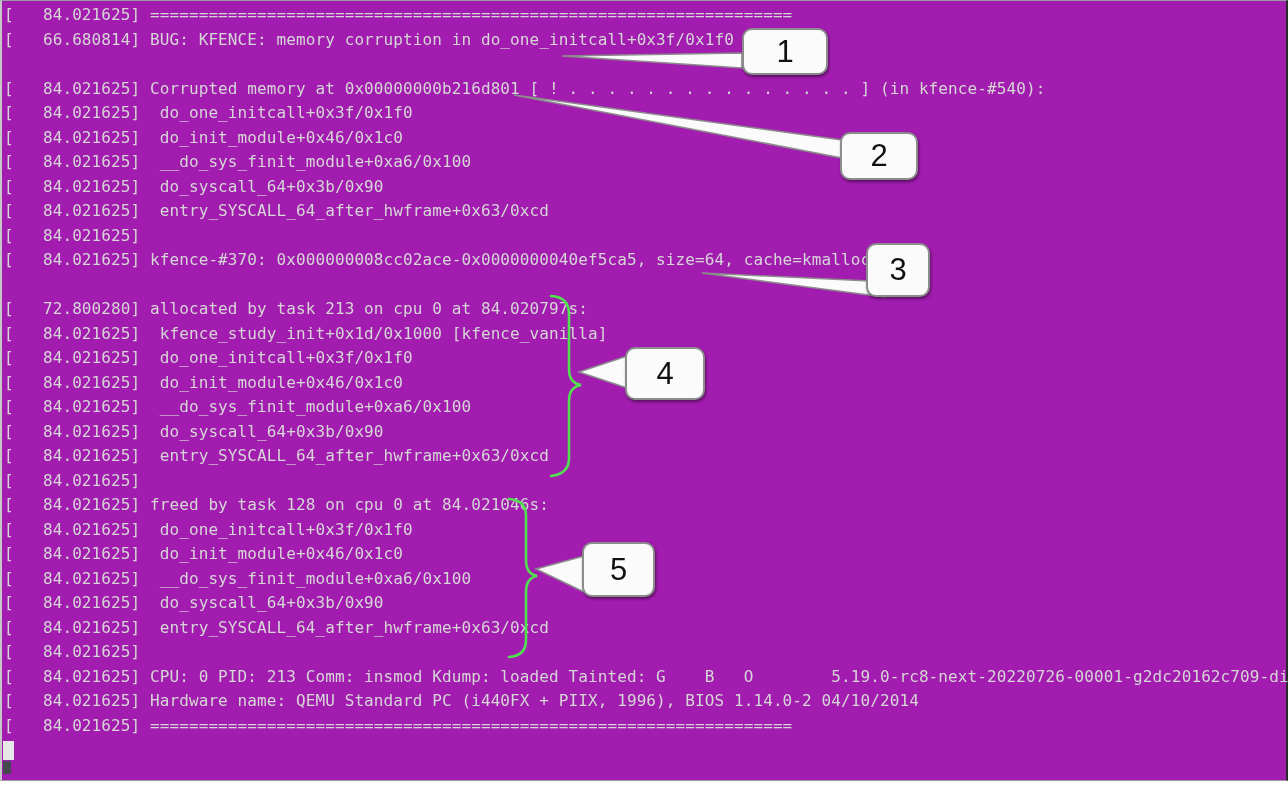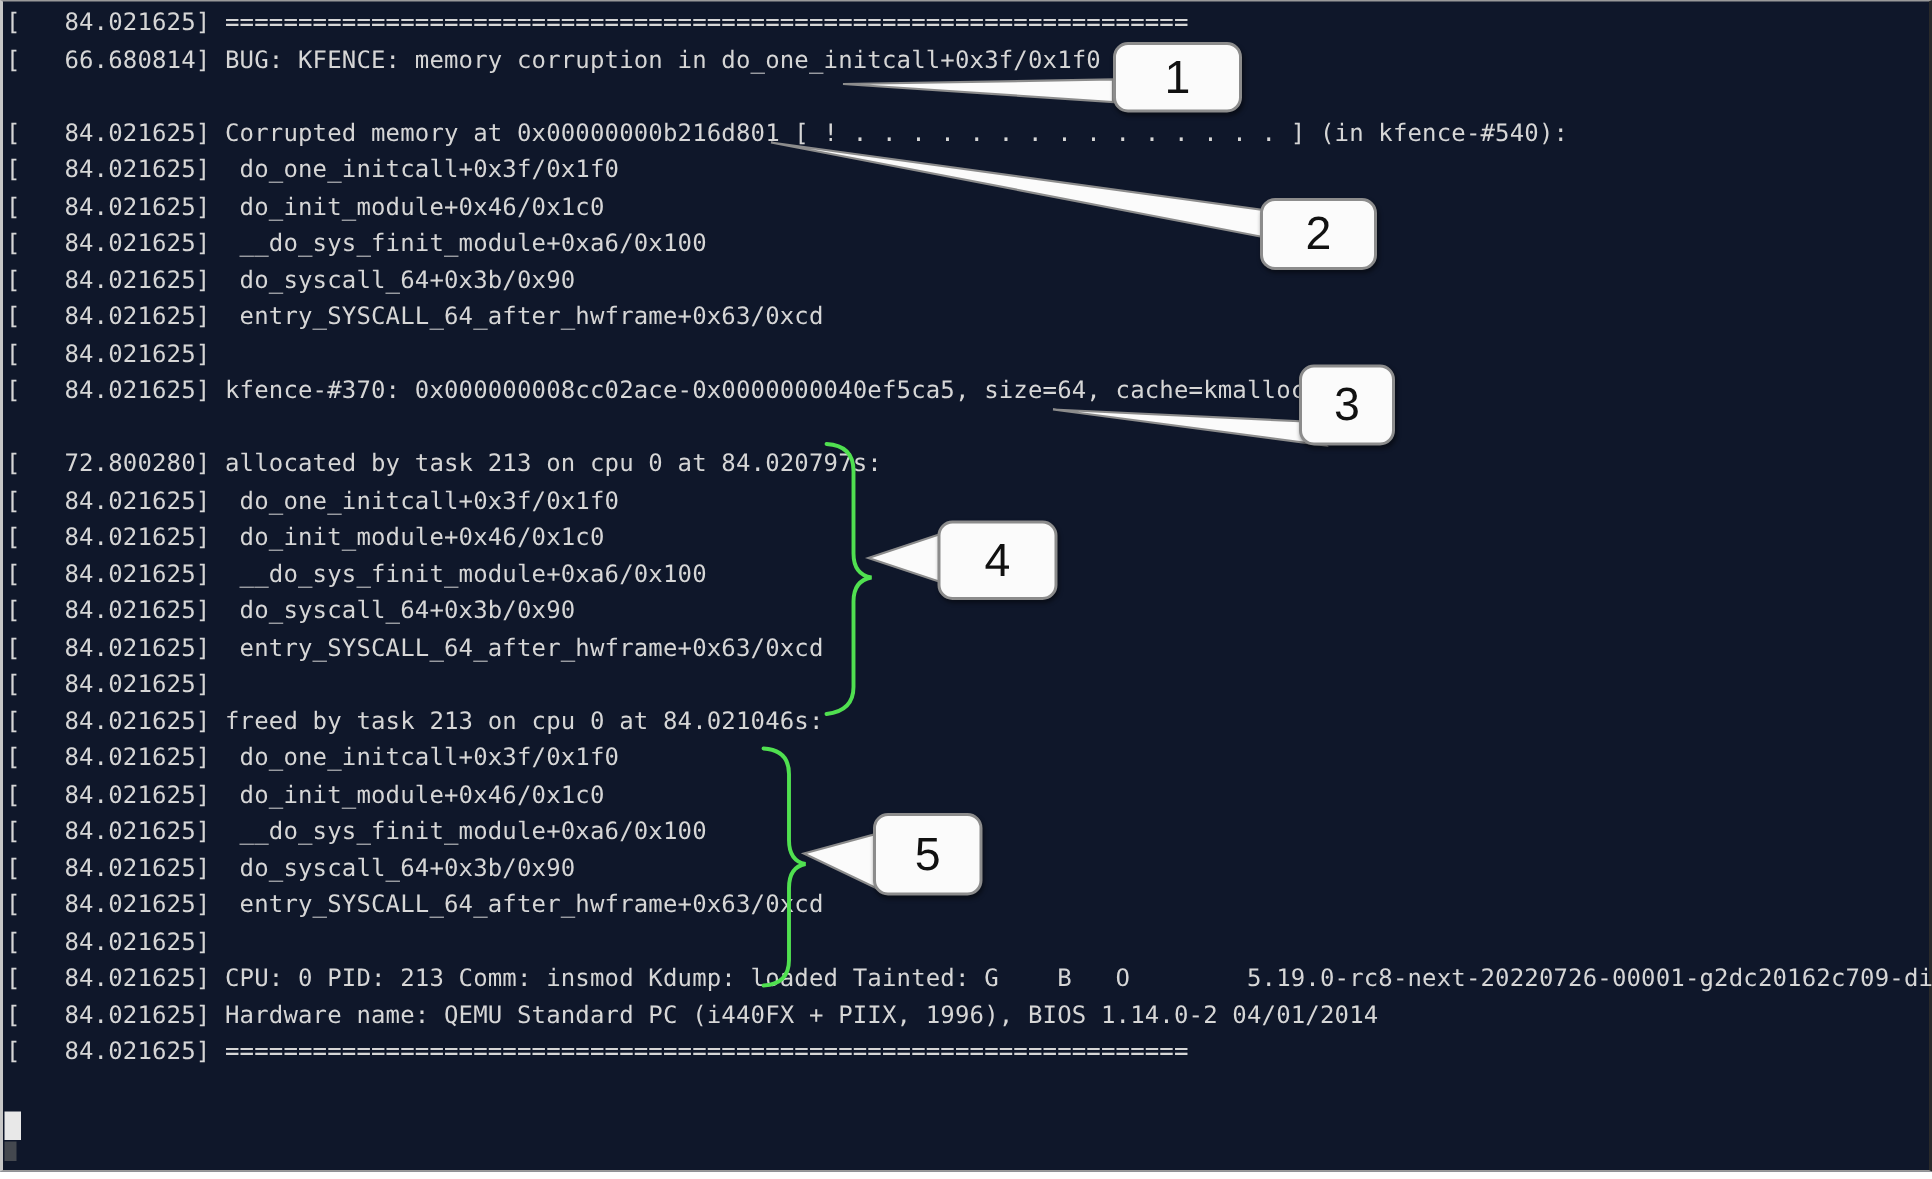--- a/index.html
+++ b/index.html
@@ -1,18 +1,18 @@
 <!DOCTYPE html>
 <html><head>
 <meta charset="utf-8">
 <style>
   html,body{margin:0;padding:0;background:#ffffff;}
   #stage{position:relative;width:1288px;height:786px;background:#ffffff;overflow:hidden;
          font-family:"DejaVu Sans Mono","Liberation Mono",monospace;}
-  #terminal{position:absolute;left:0;top:0;width:1288px;height:781px;background:#0f172a;
+  #terminal{position:absolute;left:0;top:0;width:1288px;height:781px;background:#a21caf;
             border-top:1px solid #9a9a9a;border-left:2px solid #c7c7c7;border-right:2px solid #2a2a2a;
             border-bottom:1px solid #9a9a9a;box-sizing:border-box;padding:2px 0 0 2px;}
   .line{white-space:pre;color:#d6d6d6;font-size:16px;line-height:24.5px;min-height:24.5px;
         letter-spacing:0.1px;}
   #cursor{position:absolute;left:1px;top:740px;width:11px;height:19px;background:#e8e8e8;}
   #cursor-dim{position:absolute;left:1px;top:760px;width:8px;height:13px;background:#44484f;}
   #overlay{position:absolute;left:0;top:0;width:1288px;height:786px;pointer-events:none;}
   .callout{position:absolute;background:#fbfbfb;border:2px solid #8c8c8c;border-radius:10px;
            display:flex;align-items:center;justify-content:center;
            font-family:"Liberation Sans","DejaVu Sans",sans-serif;font-size:31px;color:#111111;
@@ -37,35 +37,36 @@
       <div class="line">[   84.021625] Corrupted memory at 0x00000000b216d801 [ ! . . . . . . . . . . . . . . . ] (in kfence-#540):</div>
       <div class="line">[   84.021625]  do_one_initcall+0x3f/0x1f0</div>
       <div class="line">[   84.021625]  do_init_module+0x46/0x1c0</div>
       <div class="line">[   84.021625]  __do_sys_finit_module+0xa6/0x100</div>
       <div class="line">[   84.021625]  do_syscall_64+0x3b/0x90</div>
       <div class="line">[   84.021625]  entry_SYSCALL_64_after_hwframe+0x63/0xcd</div>
       <div class="line">[   84.021625]</div>
       <div class="line">[   84.021625] kfence-#370: 0x000000008cc02ace-0x0000000040ef5ca5, size=64, cache=kmalloc-64</div>
       <div class="line"></div>
       <div class="line">[   72.800280] allocated by task 213 on cpu 0 at 84.020797s:</div>
+      <div class="line">[   84.021625]  kfence_study_init+0x1d/0x1000 [kfence_vanilla]</div>
       <div class="line">[   84.021625]  do_one_initcall+0x3f/0x1f0</div>
       <div class="line">[   84.021625]  do_init_module+0x46/0x1c0</div>
       <div class="line">[   84.021625]  __do_sys_finit_module+0xa6/0x100</div>
       <div class="line">[   84.021625]  do_syscall_64+0x3b/0x90</div>
       <div class="line">[   84.021625]  entry_SYSCALL_64_after_hwframe+0x63/0xcd</div>
       <div class="line">[   84.021625]</div>
-      <div class="line">[   84.021625] freed by task 213 on cpu 0 at 84.021046s:</div>
+      <div class="line">[   84.021625] freed by task 128 on cpu 0 at 84.021046s:</div>
       <div class="line">[   84.021625]  do_one_initcall+0x3f/0x1f0</div>
       <div class="line">[   84.021625]  do_init_module+0x46/0x1c0</div>
       <div class="line">[   84.021625]  __do_sys_finit_module+0xa6/0x100</div>
       <div class="line">[   84.021625]  do_syscall_64+0x3b/0x90</div>
       <div class="line">[   84.021625]  entry_SYSCALL_64_after_hwframe+0x63/0xcd</div>
       <div class="line">[   84.021625]</div>
       <div class="line">[   84.021625] CPU: 0 PID: 213 Comm: insmod Kdump: loaded Tainted: G    B   O        5.19.0-rc8-next-20220726-00001-g2dc20162c709-dirty #67</div>
-      <div class="line">[   84.021625] Hardware name: QEMU Standard PC (i440FX + PIIX, 1996), BIOS 1.14.0-2 04/01/2014</div>
+      <div class="line">[   84.021625] Hardware name: QEMU Standard PC (i440FX + PIIX, 1996), BIOS 1.14.0-2 04/10/2014</div>
       <div class="line">[   84.021625] ==================================================================</div>
     <div id="cursor"></div>
     <div id="cursor-dim"></div>
   </div>
 
   <svg id="overlay" width="1288" height="786" viewBox="0 0 1288 786">
 
     <polygon class="wedge" points="742,53 742,68 562,56"></polygon>
     <polygon class="wedge" points="842,140 842,158 514,95"></polygon>
     <polygon class="wedge" points="870,281 884,297 702,273"></polygon>

